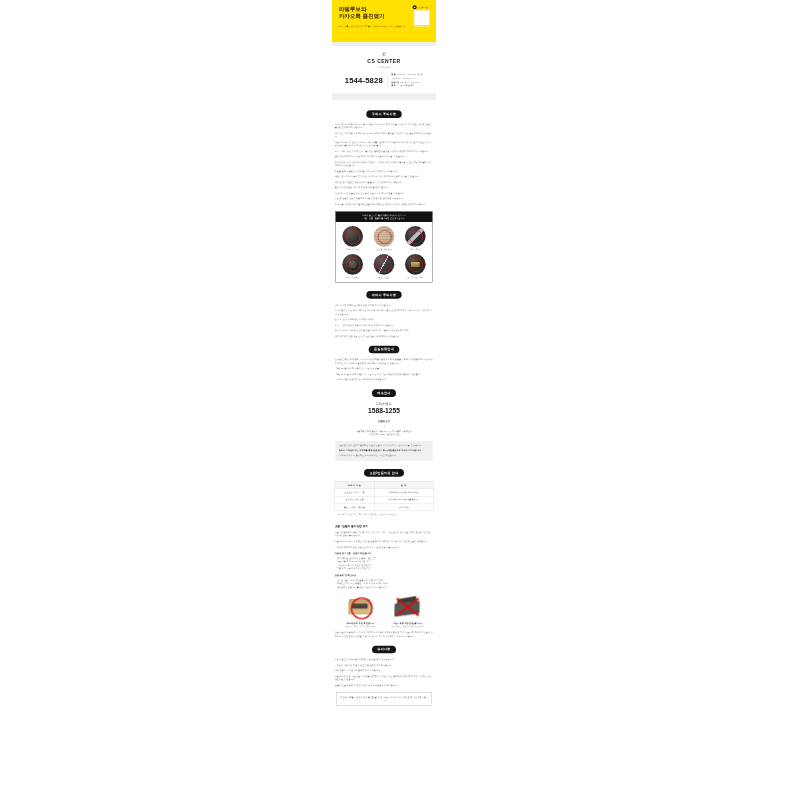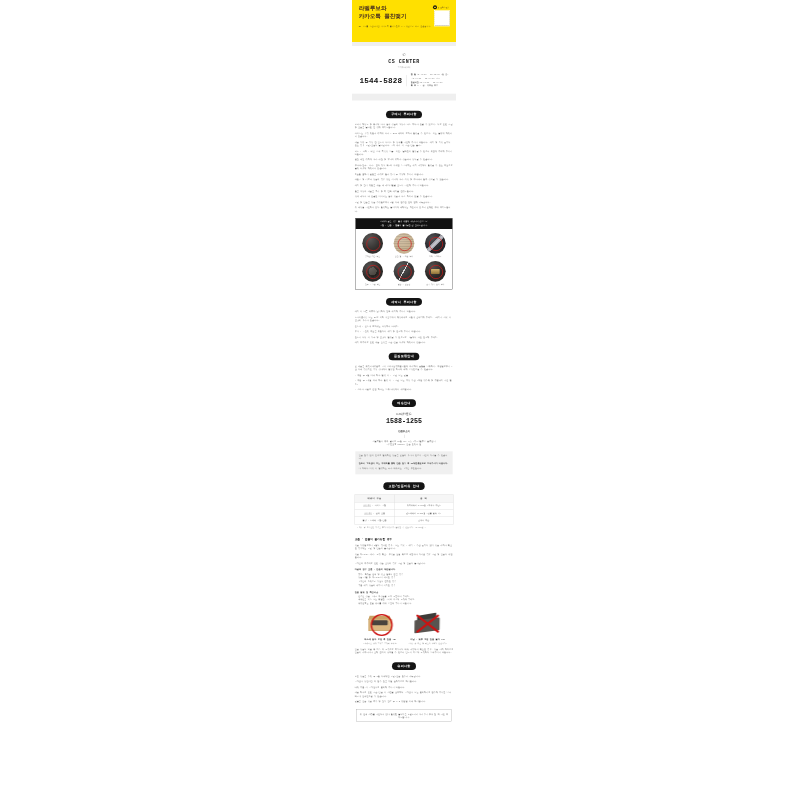--- a/index.html
+++ b/index.html
@@ -1,18 +1,18 @@
 <!DOCTYPE html>
 <html><head>
 <meta charset="utf-8">
 <style>
   html,body{margin:0;padding:0;background:#fff;}
   .page{width:800px;height:800px;position:relative;overflow:hidden;background:#fff;
         font-family:"Liberation Sans",sans-serif;}
-  .col-wrap{position:absolute;left:352px;top:0;width:104px;height:800px;font-family:Liberation Mono, monospace;}
+  .col-wrap{position:absolute;left:332px;top:0;width:104px;height:800px;}
   .col{width:312px;height:2400px;transform:scale(0.333333);transform-origin:0 0;background:#fff;}
 
   
   .banner{height:126px;background:#ffe000;display:flex;justify-content:space-between;
           padding:16px 20px;box-sizing:border-box;position:relative;}
   .banner-title div{font-size:17px;font-weight:bold;color:#3a2222;line-height:1.35;letter-spacing:-0.3px;}
   .banner-sub{font-size:6px;color:#6b5a1e;margin-top:12px;}
   .banner-right{display:flex;flex-direction:column;align-items:flex-end;}
   .kakao-row{display:flex;align-items:center;gap:3px;}
   .kakao-ic{width:12px;height:12px;border-radius:50%;background:#1a1a1a;position:relative;display:inline-block;}

